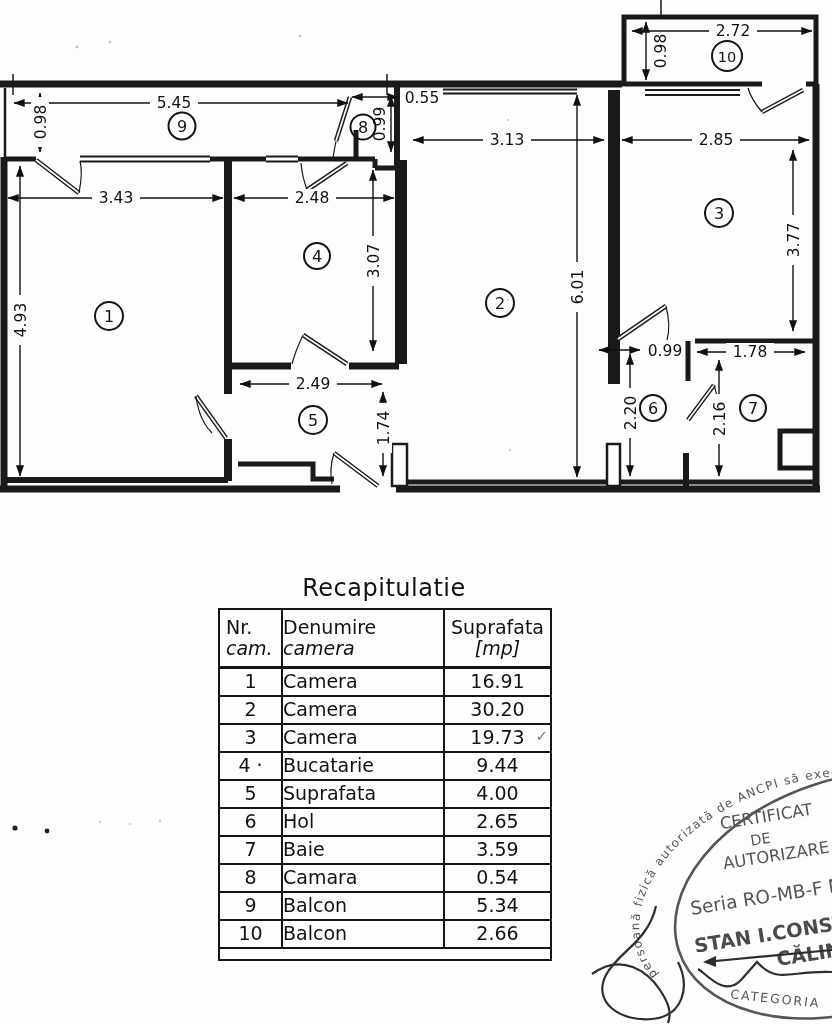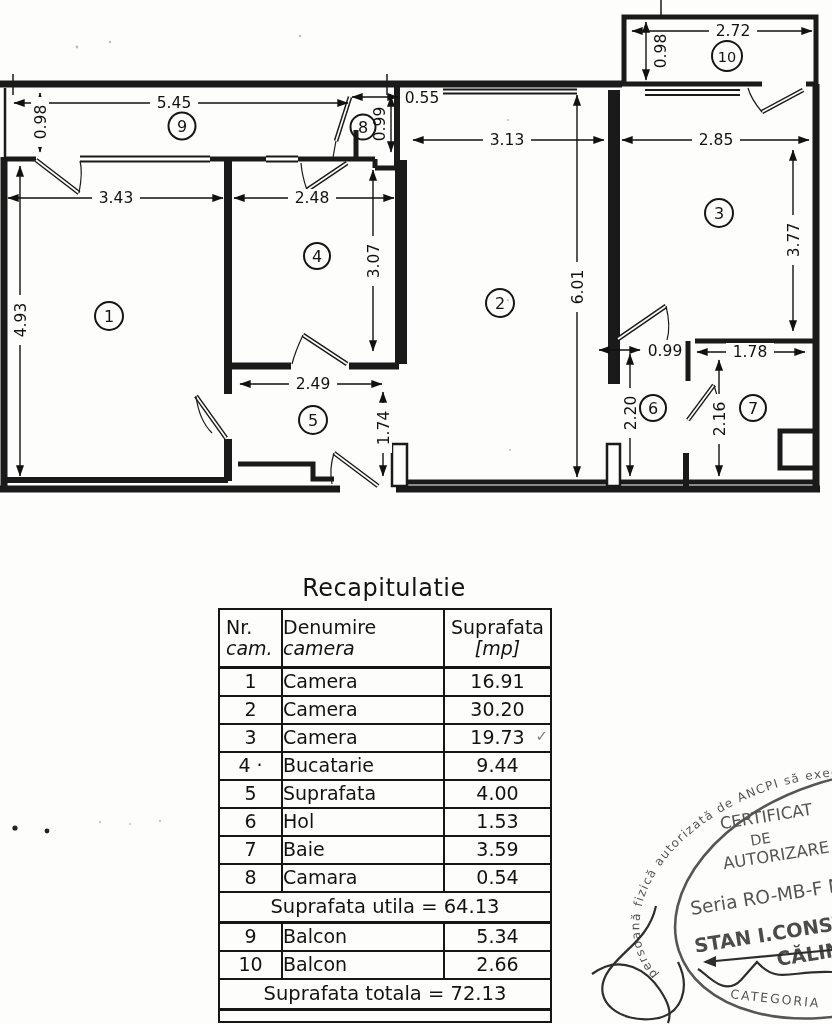--- a/index.html
+++ b/index.html
@@ -298,47 +298,41 @@
     <td class="c-area"><span>9.44</span></td>
           </tr>
   <tr class="datarow">
     <td class="c-nr">5</td>
     <td class="c-name">Suprafata</td>
     <td class="c-area"><span>4.00</span></td>
           </tr>
   <tr class="datarow">
     <td class="c-nr">6</td>
     <td class="c-name">Hol</td>
-    <td class="c-area"><span>1.53</span></td>
+    <td class="c-area"><span>2.65</span></td>
           </tr>
   <tr class="datarow">
     <td class="c-nr">7</td>
     <td class="c-name">Baie</td>
     <td class="c-area"><span>3.59</span></td>
           </tr>
   <tr class="datarow">
     <td class="c-nr">8</td>
     <td class="c-name">Camara</td>
     <td class="c-area"><span>0.54</span></td>
           </tr>
-  <tr class="bandrow">
-    <td colspan="3">Suprafata utila = 64.13</td>
-          </tr>
   <tr class="datarow">
     <td class="c-nr">9</td>
     <td class="c-name">Balcon</td>
     <td class="c-area"><span>5.34</span></td>
           </tr>
   <tr class="datarow">
     <td class="c-nr">10</td>
     <td class="c-name">Balcon</td>
     <td class="c-area"><span>2.66</span></td>
-          </tr>
-  <tr class="bandrow">
-    <td colspan="3">Suprafata totala = 72.13</td>
           </tr>
   <tr class="emptyrow">
             <td colspan="3"></td>
           </tr>
 </tbody>
       </table>
 </div>
 
 <svg class="overlay-svg" width="832" height="1024" viewBox="0 0 832 1024">
   <defs>

